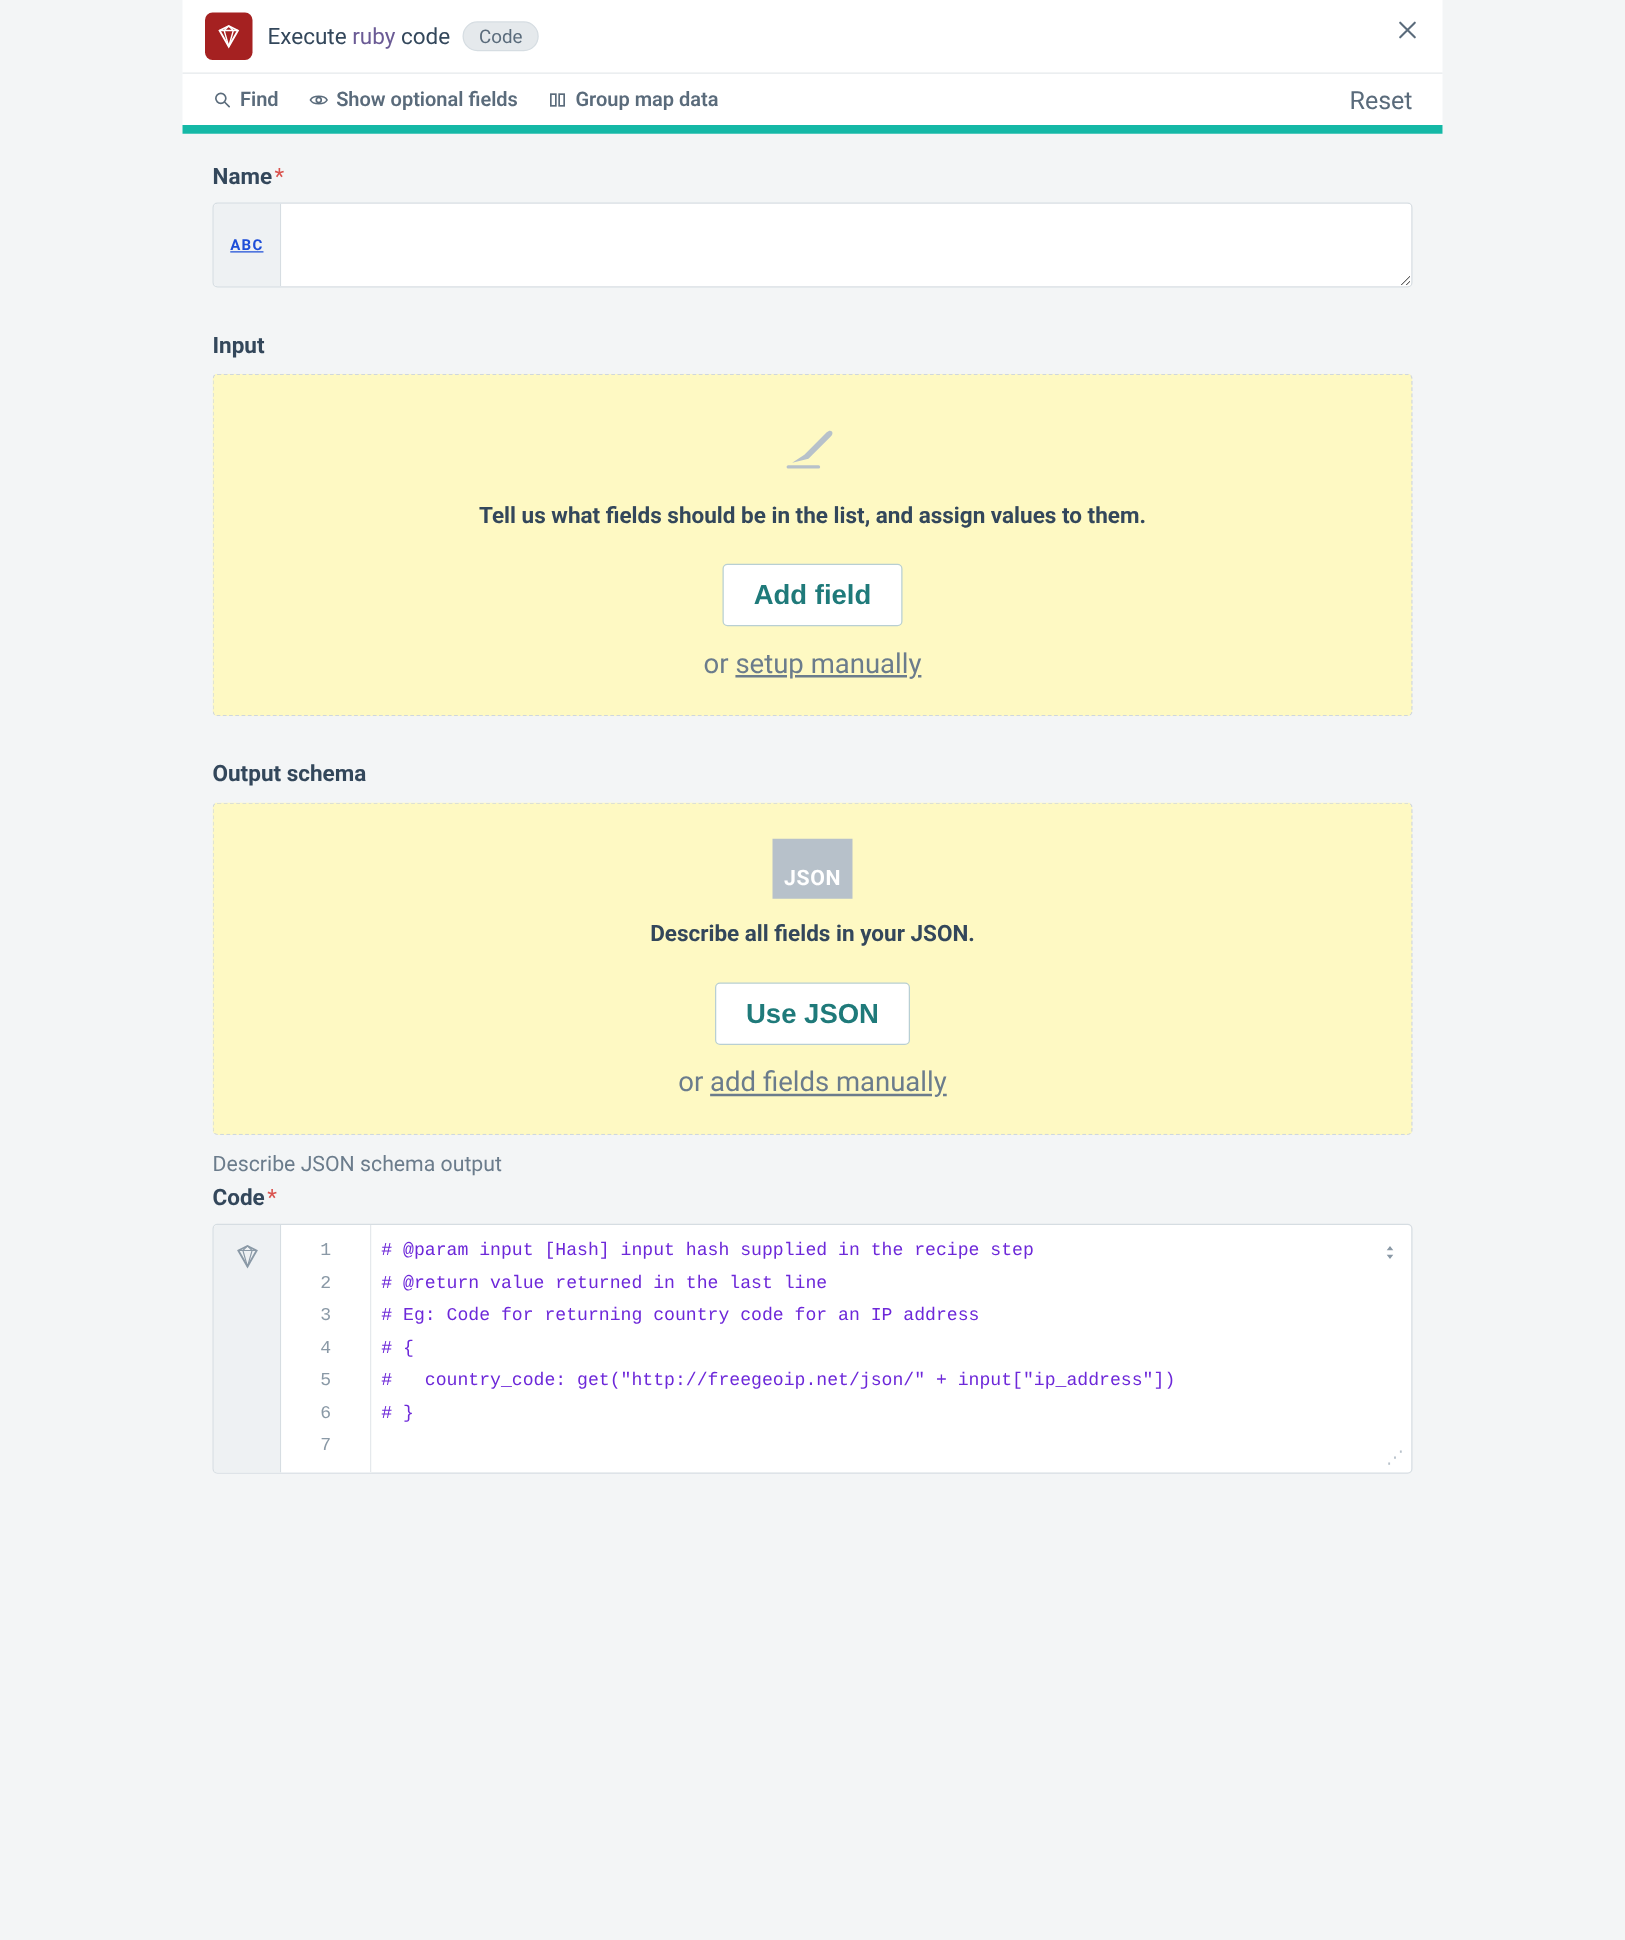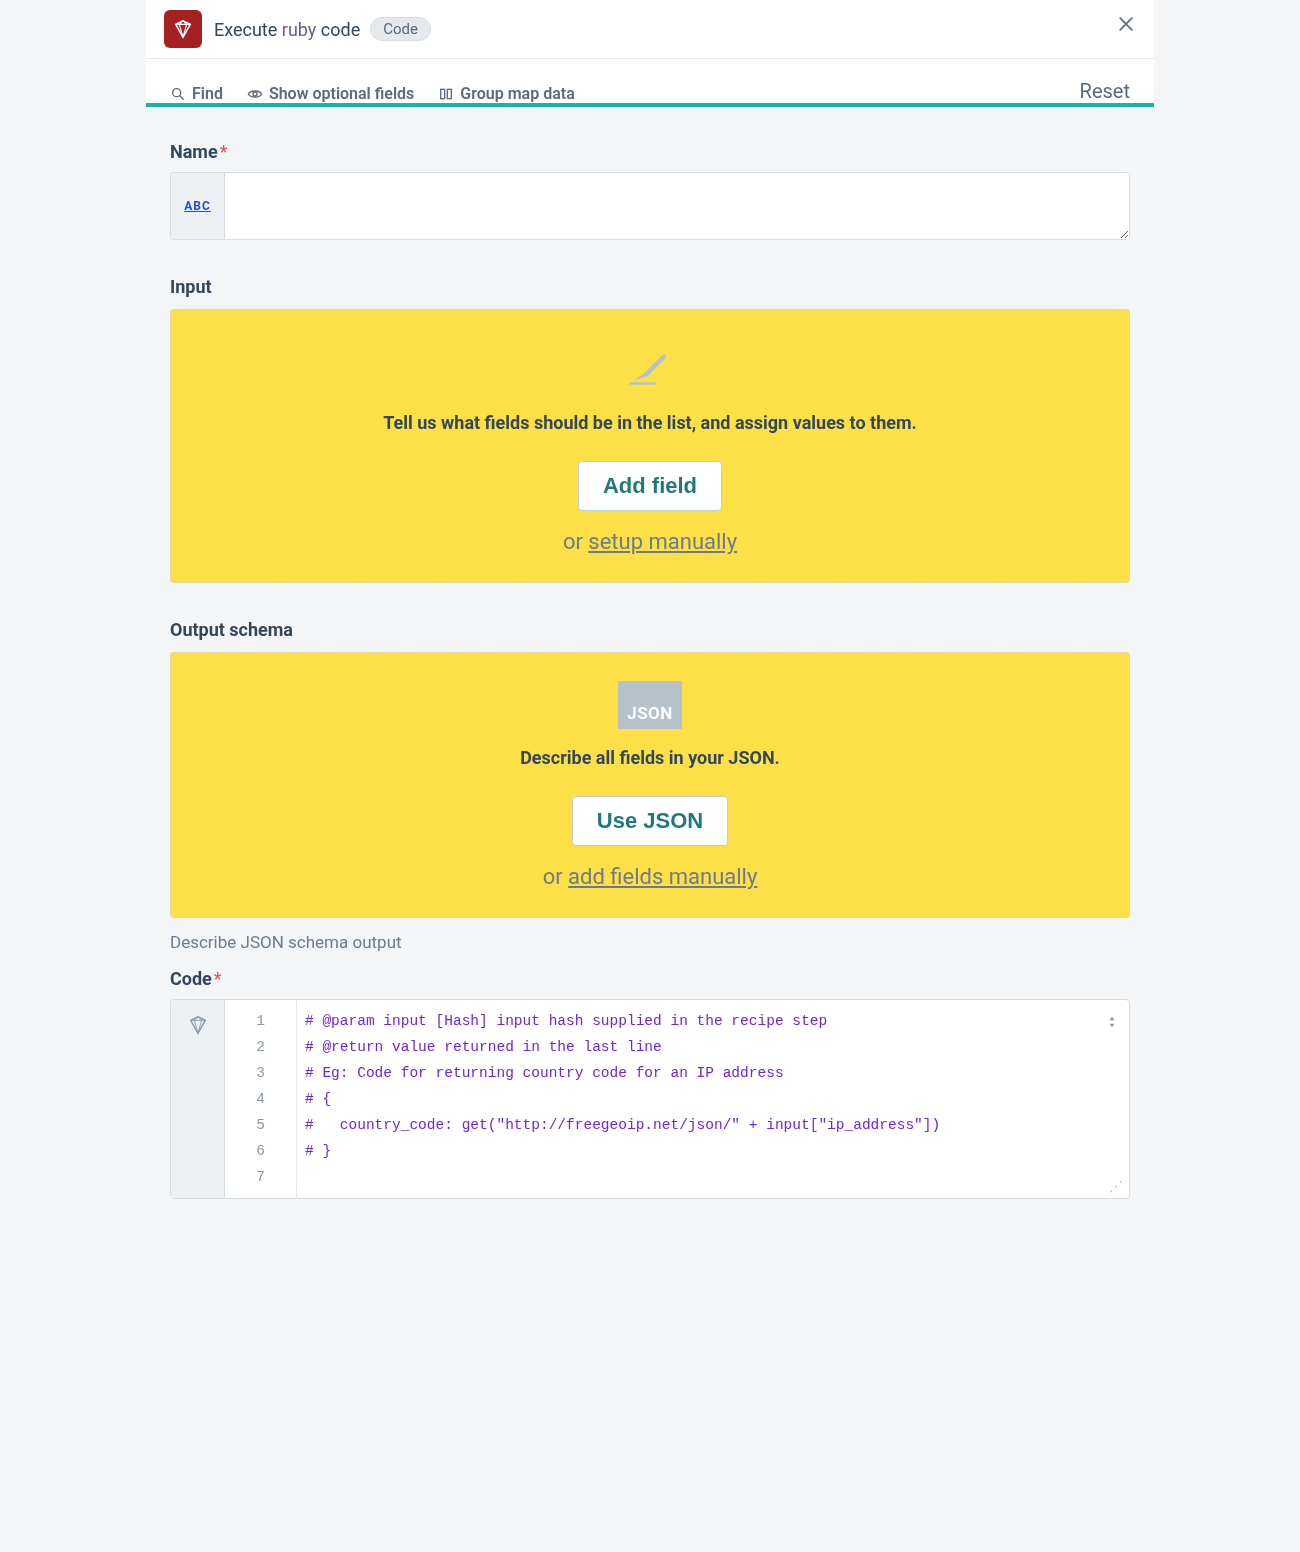--- a/index.html
+++ b/index.html
@@ -48,23 +48,23 @@
   }
   .close-btn {
     position: absolute;
     right: 18px; top: 14px;
     cursor: pointer;
     color: #5a6b7b;
   }
   .close-btn svg { width: 20px; height: 20px; }
   .toolbar {
     background: #fff;
-    border-bottom: 4px solid #14b8a6;
+    border-bottom: 7px solid #14b8a6;
     display: flex;
-    align-items: flex-end;
+    align-items: center;
     padding: 0 24px;
     height: 48px;
   }
   .tb-item {
     display: flex; align-items: center;
     color: #5a6b7b;
     font-size: 16px;
     font-weight: 600;
     margin-right: 24px;
     cursor: pointer;
@@ -78,21 +78,21 @@
     cursor: pointer;
   }
   .body {
     padding: 18px 24px 24px 24px;
   }
   .field-label {
     font-size: 18px;
     font-weight: 700;
     color: #33475b;
     margin-bottom: 10px;
-    margin-top: 16px;
+    margin-top: 6px;
   }
   .req { color: #d9534f; margin-left: 2px; font-weight: 400; }
   .name-wrap {
     display: flex;
     border: 1px solid #d6dde2;
     border-radius: 4px;
     background: #fff;
     overflow: hidden;
   }
   .name-prefix {
@@ -122,21 +122,21 @@
     margin-top: 10px;
   }
   .section-label {
     font-size: 18px;
     font-weight: 700;
     color: #33475b;
     margin-top: 36px;
     margin-bottom: 12px;
   }
   .dashed-box {
-    background: #fde047;
+    background: #fef9c3;
     border: 1px dashed #cfd7dd;
     border-radius: 4px;
     padding: 28px 20px 28px 20px;
     text-align: center;
   }
   .pen-icon { display:inline-block; color:#b7c1ca; }
   .pen-icon svg { width: 52px; height: 52px; }
   .json-icon {
     display:inline-block;
     width: 64px; height: 48px;

